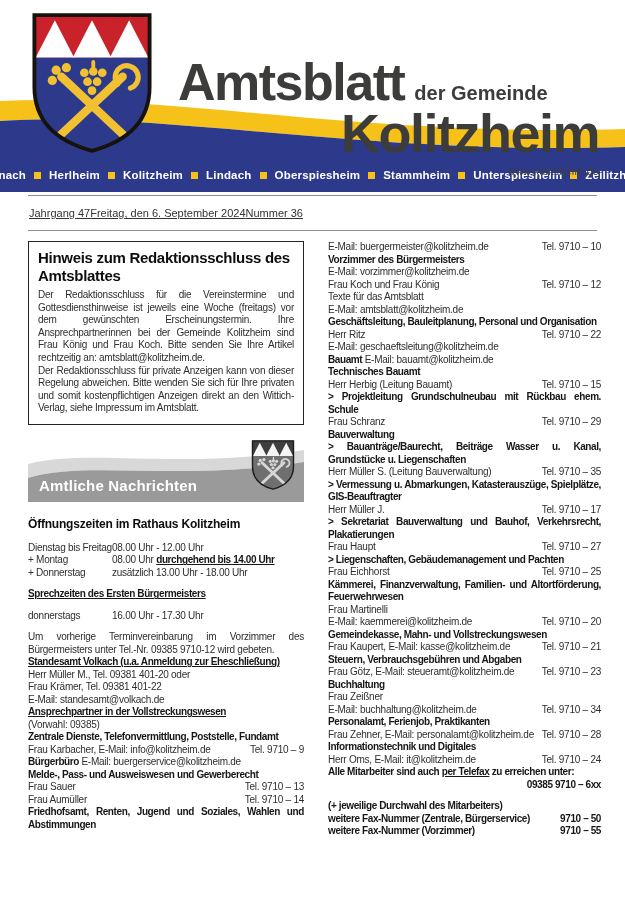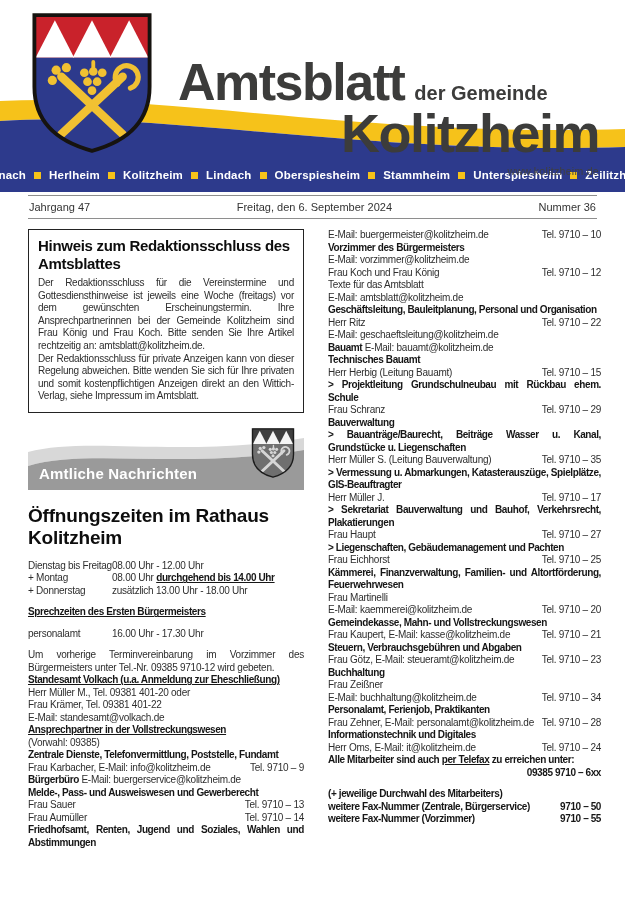--- a/index.html
+++ b/index.html
@@ -16,21 +16,21 @@
   .t1 .big { font-size:52px; font-weight:700; letter-spacing:-1.5px; }
   .t1 .sub { font-size:20px; font-weight:700; margin-left:10px; }
   .t2 { text-align:right; font-size:54px; font-weight:700; letter-spacing:-1.5px; margin-top:-10px; }
   .site { text-align:right; font-size:10.5px; color:#3f3f3f; margin-top:1px; letter-spacing:0.3px; }
   .wave-wrap { position:absolute; left:0; right:0; bottom:0; height:97px; z-index:1; }
   .wave-wrap svg { position:absolute; inset:0; width:100%; height:100%; }
   .villages { position:absolute; left:0; right:0; bottom:11px; display:flex; justify-content:center; align-items:center; color:#fff; font-size:11.5px; letter-spacing:0.2px; z-index:2;font-weight:bold; }
   .villages .sq { width:7px; height:7px; background:var(--brand_yellow); margin:0 8px; flex:none; }
 
   
-  .meta { margin:3px 28px 0 28px; display:flex; justify-content:space-between; border-top:1px solid #8e8e8e; border-bottom:1px solid #8e8e8e; padding:5px 1px; font-size:11px; color:#333; }
+  .meta { margin:3px 28px 0 28px; display:flex; justify-content:flex-start; border-top:1px solid #8e8e8e; border-bottom:1px solid #8e8e8e; padding:11px 1px; font-size:11px; color:#333;text-decoration:underline; }
 
   
   main { display:flex; margin:10px 24px 0 28px; gap:24px; }
   .col-left { width:276px; flex:none; }
   .col-right { flex:1; min-width:0; }
 
   
   .rows { font-size:10px; line-height:12.5px; letter-spacing:-0.25px; color:#2e2e2e; }
   .row { display:block; }
   .row.has-tel { display:flex; justify-content:space-between; align-items:baseline; }
@@ -47,21 +47,21 @@
   .notice-box { border:1.5px solid #232323; padding:7px 9px 9px 9px; margin-bottom:13px; }
   .notice-box h1 { font-size:15px; line-height:17.5px; font-weight:700; color:#0d0d0d; letter-spacing:-0.3px; margin-bottom:5px; }
   .notice-box p { font-size:10px; line-height:12.6px; text-align:justify; letter-spacing:-0.25px; color:#2e2e2e; }
 
   
   .banner { position:relative; height:64px; margin-bottom:15px; }
   .banner svg.bg { position:absolute; inset:0; width:100%; height:100%; }
   .banner-label { position:absolute; left:11px; bottom:8px; color:#fff; font-size:15px; font-weight:700; letter-spacing:0.2px; z-index:2; }
   .banner-crest { position:absolute; right:8px; top:1px; width:46px; height:52px; z-index:3; }
 
-  .office-title { font-size:19px; font-weight:700; color:#0d0d0d; letter-spacing:-0.2px; margin-bottom:11px; }
+  .office-title { font-size:12px; font-weight:700; color:#0d0d0d; letter-spacing:-0.2px; margin-bottom:11px; }
 
   
   .crest-color .sh-field { fill:var(--brand_blue); }
   .crest-color .sh-chief { fill:var(--crest_red); }
   .crest-color .sh-tri polygon { fill:#ffffff; }
   .crest-color .ch-stroke { stroke:#f1c132; }
   .crest-color .ch-fill * { fill:#f1c132; }
   .crest-color .sh-outline { stroke:#16130f; }
   .crest-gray .sh-field { fill:#6f6f6f; }
   .crest-gray .sh-chief { fill:#3f3f3f; }
@@ -199,21 +199,21 @@
           <div class="row hrow">
             <span class="day">+ Montag</span>
             <span class="lt"><span>08.00 Uhr </span><span class="b u">durchgehend bis 14.00 Uhr</span></span>
           </div>
           <div class="row hrow">
             <span class="day">+ Donnerstag</span>
             <span class="lt"><span>zusätzlich 13.00 Uhr - 18.00 Uhr</span></span>
           </div>
           <div class="row mt"><span class="lt"><span class="b u">Sprechzeiten des Ersten Bürgermeisters</span></span></div>
           <div class="row mt hrow">
-            <span class="day">personalamt</span>
+            <span class="day">donnerstags</span>
             <span class="lt"><span>16.00 Uhr - 17.30 Uhr</span></span>
           </div>
           <div class="row mt just"><span class="lt"><span>Um vorherige Terminvereinbarung im Vorzimmer des Bürgermeisters unter Tel.-Nr. 09385 9710-12 wird gebeten.</span></span></div>
           <div class="row"><span class="lt"><span class="b u">Standesamt Volkach (u.a. Anmeldung zur Eheschließung)</span></span></div>
           <div class="row"><span class="lt"><span>Herr Müller M., Tel. 09381 401-20 oder</span></span></div>
           <div class="row"><span class="lt"><span>Frau Krämer, Tel. 09381 401-22</span></span></div>
           <div class="row"><span class="lt"><span>E-Mail: standesamt@volkach.de</span></span></div>
           <div class="row"><span class="lt"><span class="b u">Ansprechpartner in der Vollstreckungswesen</span></span></div>
           <div class="row"><span class="lt"><span>(Vorwahl: 09385)</span></span></div>
           <div class="row"><span class="lt"><span class="b">Zentrale Dienste, Telefonvermittlung, Poststelle, Fundamt</span></span></div>

